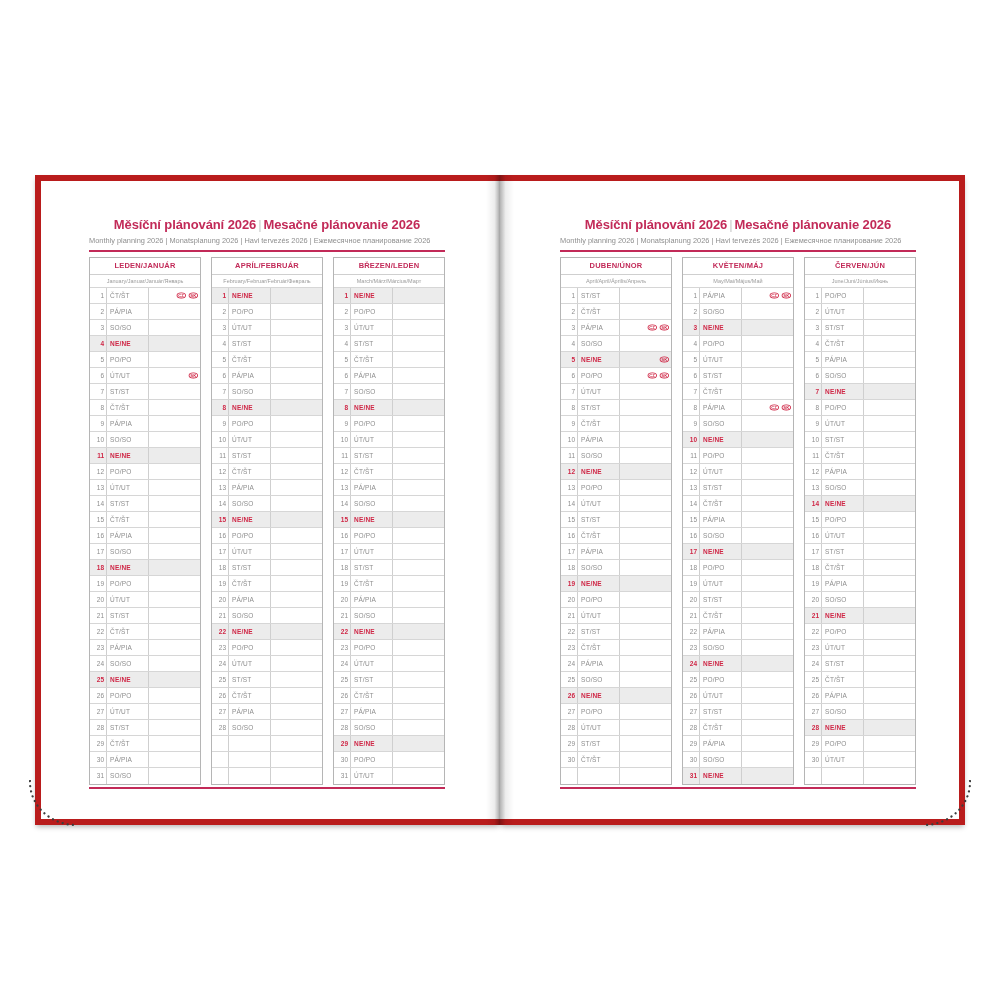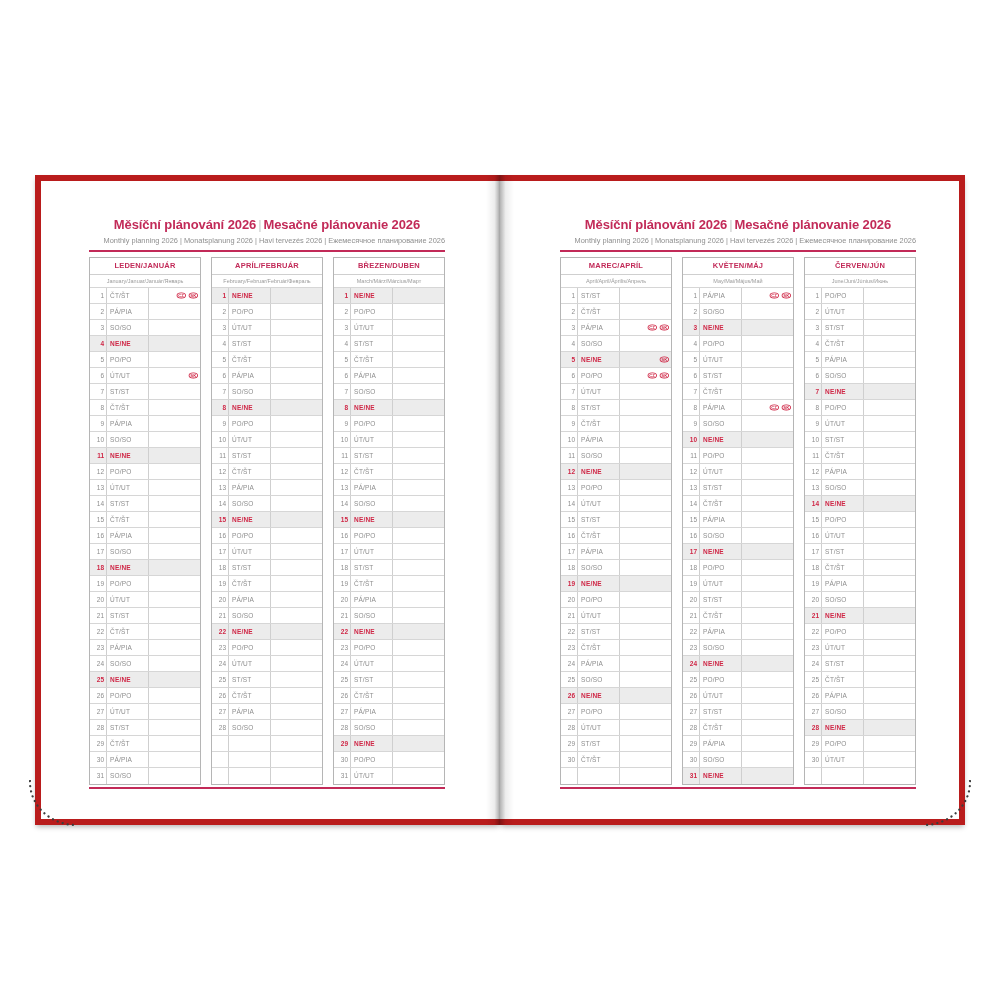--- a/index.html
+++ b/index.html
@@ -18,21 +18,21 @@
         background:linear-gradient(90deg,rgba(0,0,0,0) 0%,rgba(0,0,0,0.07) 30%,
                    rgba(0,0,0,0.30) 50%,rgba(0,0,0,0.07) 70%,rgba(0,0,0,0) 100%);}
 
   .content{position:absolute;top:36px;width:356px;}
   .page-left  .content{left:48px;}
   .page-right .content{left:60px;}
 
   .title{margin:0 0 4px;text-align:center;font-size:13px;font-weight:bold;
          color:var(--accent);white-space:nowrap;letter-spacing:-0.1px;}
   .tsep{color:#c9c9c9;font-weight:normal;padding:0 2px;}
-  .subtitle{text-align:right;font-size:7.4px;color:#8e8e8e;margin-bottom:5px;white-space:nowrap;}
+  .subtitle{text-align:left;font-size:7.4px;color:#8e8e8e;margin-bottom:5px;white-space:nowrap;}
   .rule{height:2px;background:var(--accent);}
   .months{display:flex;gap:10px;margin-top:5px;}
   .rule-bottom{margin-top:2px;}
 
   .month{width:132px;box-sizing:border-box;border:1px solid var(--bline);background:#fff;}
   .m-head{height:17px;line-height:16px;box-sizing:border-box;text-align:center;
           color:var(--accent);font-weight:bold;font-size:7.5px;letter-spacing:0.2px;
           border-bottom:1px solid var(--vline);white-space:nowrap;overflow:hidden;}
   .m-langs{height:13px;line-height:12px;box-sizing:border-box;text-align:center;
            color:#9b9b9b;font-size:5.5px;border-bottom:1px solid var(--rline);
@@ -384,21 +384,21 @@
               <span class="day"></span>
               <span class="note"></span>
             </div>
             <div class="row">
               <span class="num"></span>
               <span class="day"></span>
               <span class="note"></span>
             </div>
           </div>
           <div class="month">
-            <div class="m-head">BŘEZEN/DUBEN</div>
+            <div class="m-head">BŘEZEN/LEDEN</div>
             <div class="m-langs">March/März/Március/Март</div>
             <div class="row sun">
               <span class="num">1</span>
               <span class="day">NE/NE</span>
               <span class="note"></span>
             </div>
             <div class="row">
               <span class="num">2</span>
               <span class="day">PO/PO</span>
               <span class="note"></span>
@@ -554,21 +554,21 @@
     </div>
   </section>
 
   <section class="page page-right">
     <div class="content">
       <h1 class="title"><span>Měsíční plánování 2026</span><span class="tsep">|</span><span>Mesačné plánovanie 2026</span></h1>
       <div class="subtitle">Monthly planning 2026 | Monatsplanung 2026 | Havi tervezés 2026 | Ежемесячное планирование 2026</div>
       <div class="rule"></div>
       <div class="months">
           <div class="month">
-            <div class="m-head">MAREC/APRÍL</div>
+            <div class="m-head">DUBEN/ÚNOR</div>
             <div class="m-langs">April/April/Április/Апрель</div>
             <div class="row">
               <span class="num">1</span>
               <span class="day">ST/ST</span>
               <span class="note"></span>
             </div>
             <div class="row">
               <span class="num">2</span>
               <span class="day">ČT/ŠT</span>
               <span class="note"></span>

